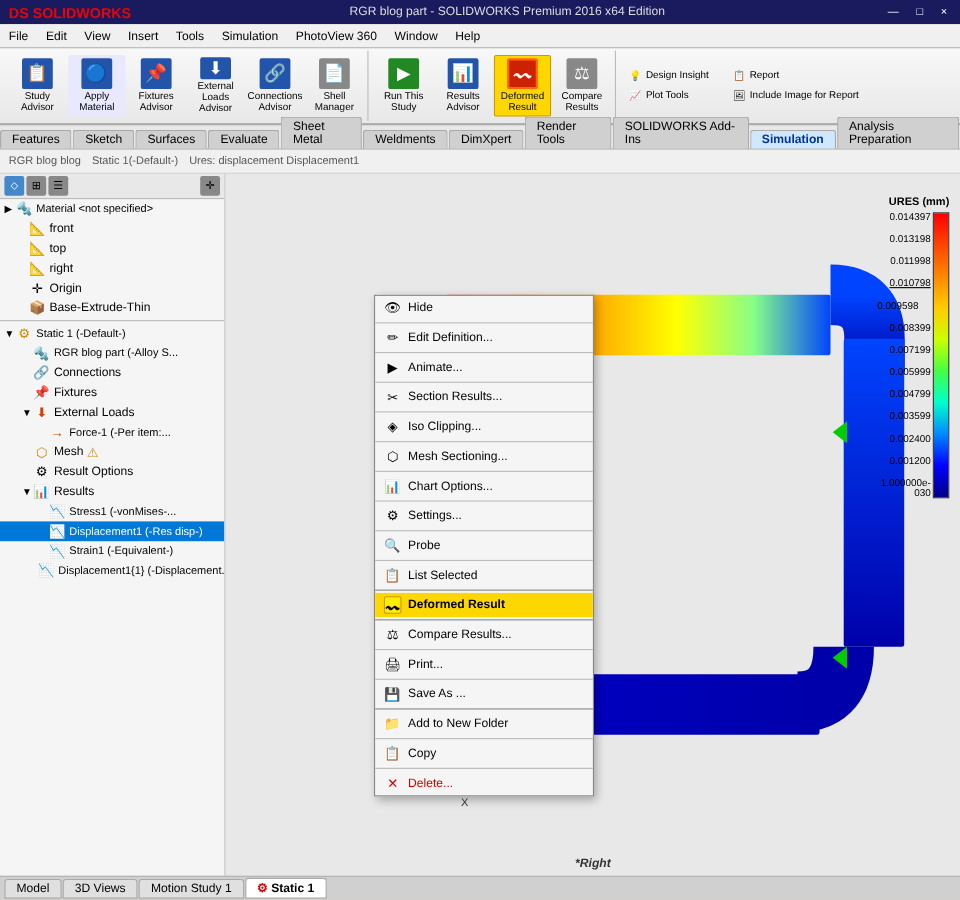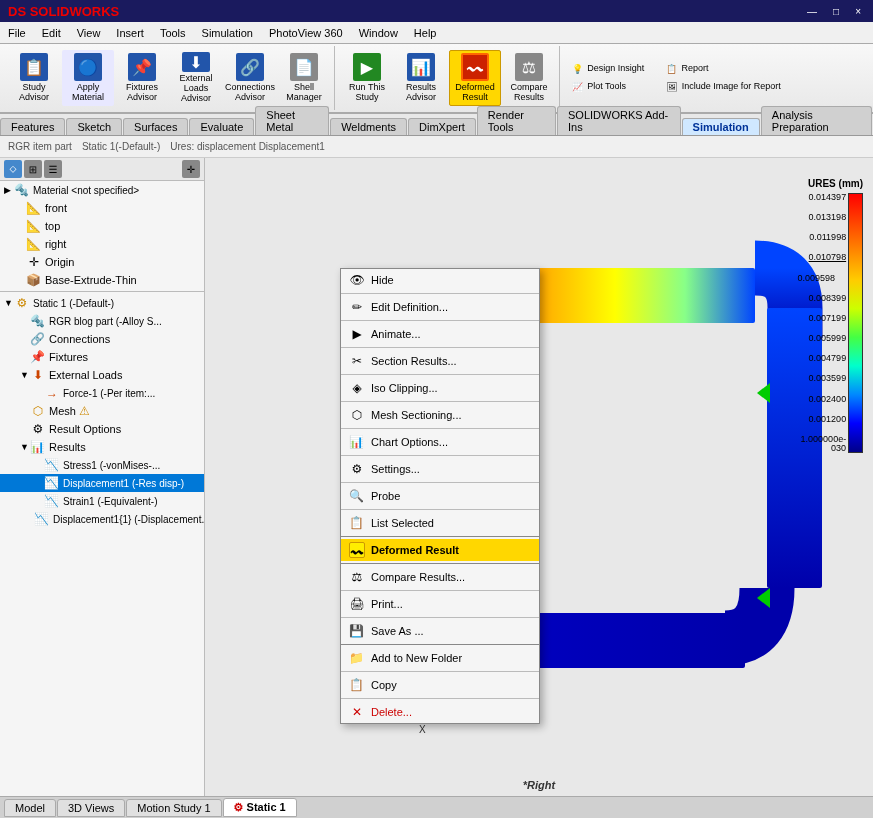--- a/index.html
+++ b/index.html
@@ -76,20 +76,21 @@
     
     #infobar { height: 22px; background: #f0f0f0; border-bottom: 1px solid #ccc; display: flex; align-items: center; padding: 0 8px; font-size: 10px; color: #555; gap: 10px; }
   </style>
 </head>
 <body>
 
 <div id="titlebar">
   <div class="left">
     <span class="logo">DS SOLIDWORKS</span>
   </div>
+  <div style="font-size:11px;color:#ddd;">RGR blog part - SOLIDWORKS Premium 2016 x64 Edition</div>
   <div class="right">
     <span class="win-btn">—</span>
     <span class="win-btn">□</span>
     <span class="win-btn">×</span>
   </div>
 </div>
 
 <div id="menubar">
   <span class="menu-item">File</span>
   <span class="menu-item">Edit</span>
@@ -181,21 +182,21 @@
   <div class="tab">Sheet Metal</div>
   <div class="tab">Weldments</div>
   <div class="tab">DimXpert</div>
   <div class="tab">Render Tools</div>
   <div class="tab">SOLIDWORKS Add-Ins</div>
   <div class="tab sim-active">Simulation</div>
   <div class="tab">Analysis Preparation</div>
 </div>
 
 <div id="infobar">
-  <span>RGR item part</span>
+  <span>RGR blog blog</span>
   <span>Static 1(-Default-)</span>
   <span>Ures: displacement Displacement1</span>
 </div>
 
 <div id="main">
 
   <div id="sidebar">
 
     <div style="display:flex;align-items:center;padding:2px 4px;gap:2px;background:#e8e8e8;border-bottom:1px solid #bbb;">
       <div class="cmd-icon" style="background:#4488cc;color:white;">⬦</div>

